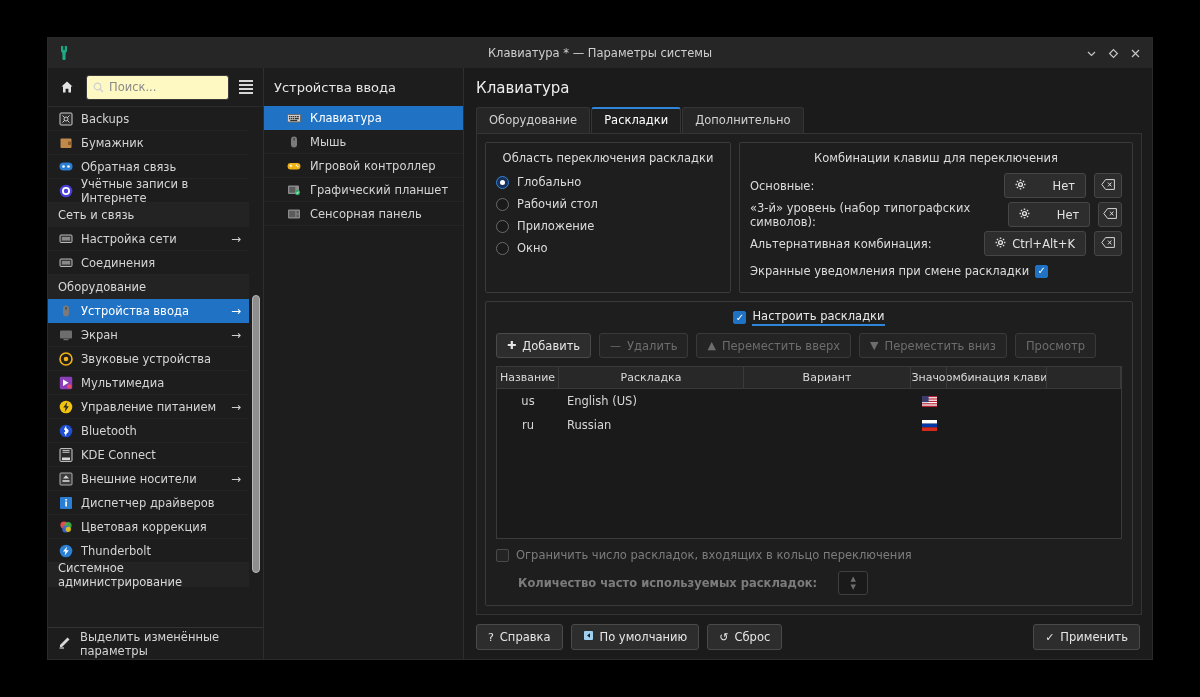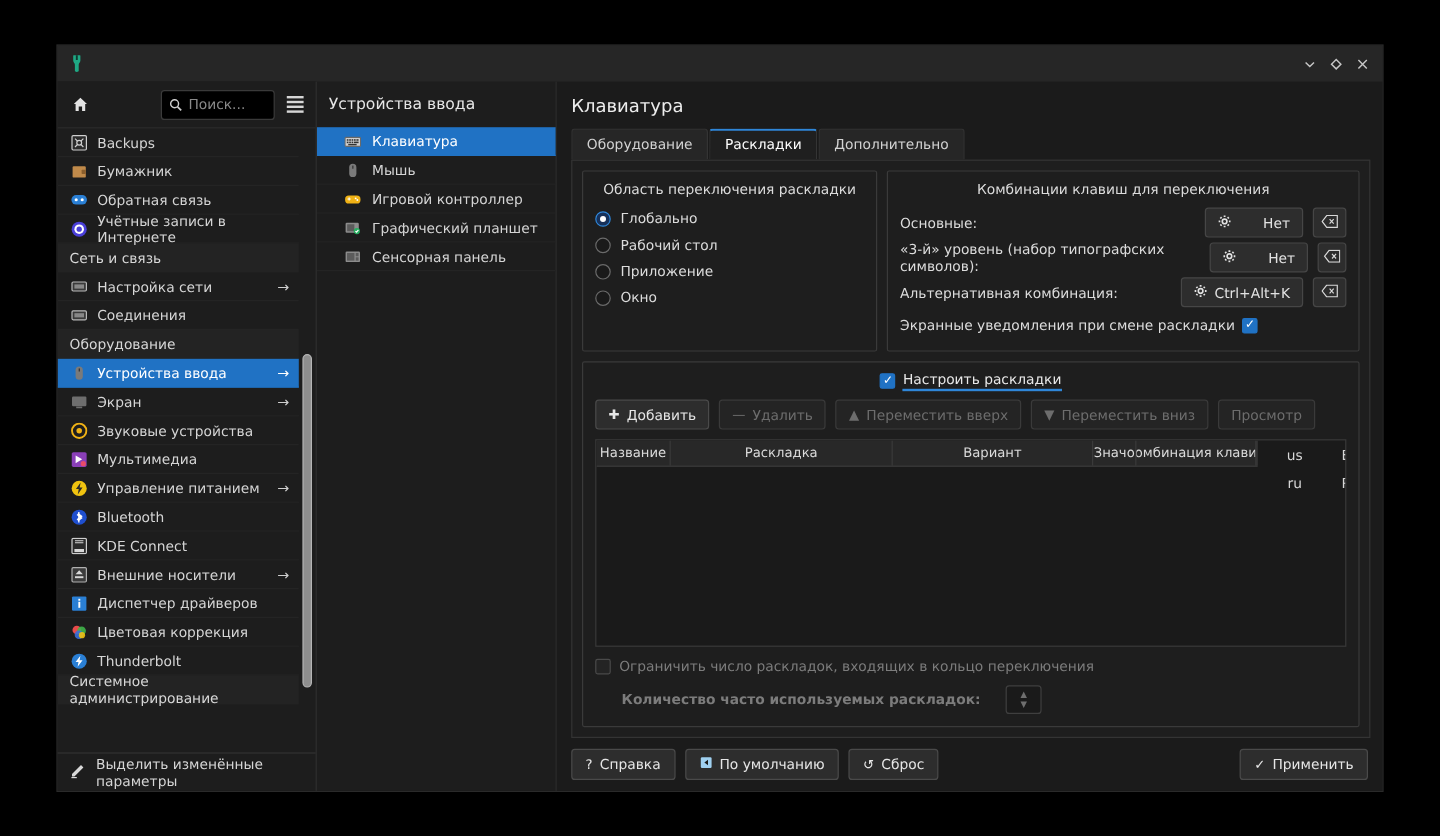--- a/index.html
+++ b/index.html
@@ -51,22 +51,22 @@
   }
   .sb-top {
     height: 38px; display: flex; align-items: center;
     padding: 0 6px; gap: 6px; flex: 0 0 38px;
   }
   .home-btn {
     width: 26px; height: 26px; display: flex; align-items: center; justify-content: center;
     color: #e3e3e3; border-radius: 3px;
   }
   .searchbox {
-    flex: 1; height: 25px; background: #000000; border: 1px solid #3a3a3a;
-    border-radius: 3px; display: flex; align-items: center; padding: 0 6px; gap: 5px; margin-left: 48px;
+    flex: 1; height: 25px; background: #fef9c3; border: 1px solid #3a3a3a;
+    border-radius: 3px; display: flex; align-items: center; padding: 0 6px; gap: 5px;
   }
   .searchbox .ph { font-size: 11.5px; color: #8a8a8a; }
   .hamburger {
     width: 22px; height: 26px; display: flex; align-items: center; justify-content: center;
   }
   .ham-lines { width: 14px; }
   .ham-lines div { height: 2px; background: #d6d6d6; margin: 2px 0; }
 
   .sb-scrollarea {
     flex: 1; position: relative; overflow: hidden;
@@ -205,21 +205,21 @@
     height: 25px; background: #2d2d2d; border: 1px solid #4a4a4a; border-radius: 3px;
     display: flex; align-items: center; gap: 6px; padding: 0 10px;
     font-size: 11.5px; color: #e6e6e6; cursor: default;
   }
   .tbtn.dis { color: #6d6d6d; border-color: #3a3a3a; background: #242424; }
   .tbtn.dis .gly { color: #6d6d6d; }
   .gly { font-size: 11px; color: #e6e6e6; }
 
   .table {
     flex: 1; border: 1px solid #3a3a3a; background: #1a1a1a;
-    display: flex; flex-direction: row; min-height: 0; overflow: hidden;
+    display: flex; flex-direction: column; min-height: 0; overflow: hidden;
   }
   .thead { display: flex; height: 22px; background: #282828; border-bottom: 1px solid #3a3a3a; }
   .th {
     font-size: 11px; color: #dadada; display: flex; align-items: center; justify-content: center;
     border-right: 1px solid #3a3a3a; overflow: hidden; white-space: nowrap;
   }
   .trow { display: flex; height: 24px; align-items: center; }
   .td { font-size: 11.5px; color: #d7d7d7; display: flex; align-items: center; justify-content: center; overflow: hidden; }
   .td.left { justify-content: flex-start; padding-left: 8px; }
   .c-name  { width: 62px; flex: 0 0 62px; }
@@ -257,20 +257,21 @@
 
 <div class="window">
 
   <div class="titlebar">
     <div class="tb-appicon">
       <svg width="16" height="16" viewBox="0 0 16 16">
         <path d="M5 1.5 C5 1 5.6 1 5.6 1 L10.4 1 C10.4 1 11 1 11 1.5 L11 5.5 C11 7 9.6 7.6 9.6 9 L9.6 14 C9.6 14.6 9 15 8 15 C7 15 6.4 14.6 6.4 14 L6.4 9 C6.4 7.6 5 7 5 5.5 Z" fill="#1fa884"></path>
         <rect x="7.2" y="1" width="1.6" height="4" fill="#0d3b31"></rect>
       </svg>
     </div>
+    <div class="tb-title">Клавиатура * — Параметры системы</div>
     <div class="tb-btns">
       <div class="tb-btn">
         <svg width="11" height="11" viewBox="0 0 11 11">
             <path d="M2 4 L5.5 7.5 L9 4" stroke="#c6c6c6" stroke-width="1.2" fill="none"></path>
           </svg>
       </div>
       <div class="tb-btn">
         <svg width="11" height="11" viewBox="0 0 11 11">
             <path d="M5.5 1.6 L9.4 5.5 L5.5 9.4 L1.6 5.5 Z" stroke="#c6c6c6" stroke-width="1.2" fill="none"></path>
           </svg>

